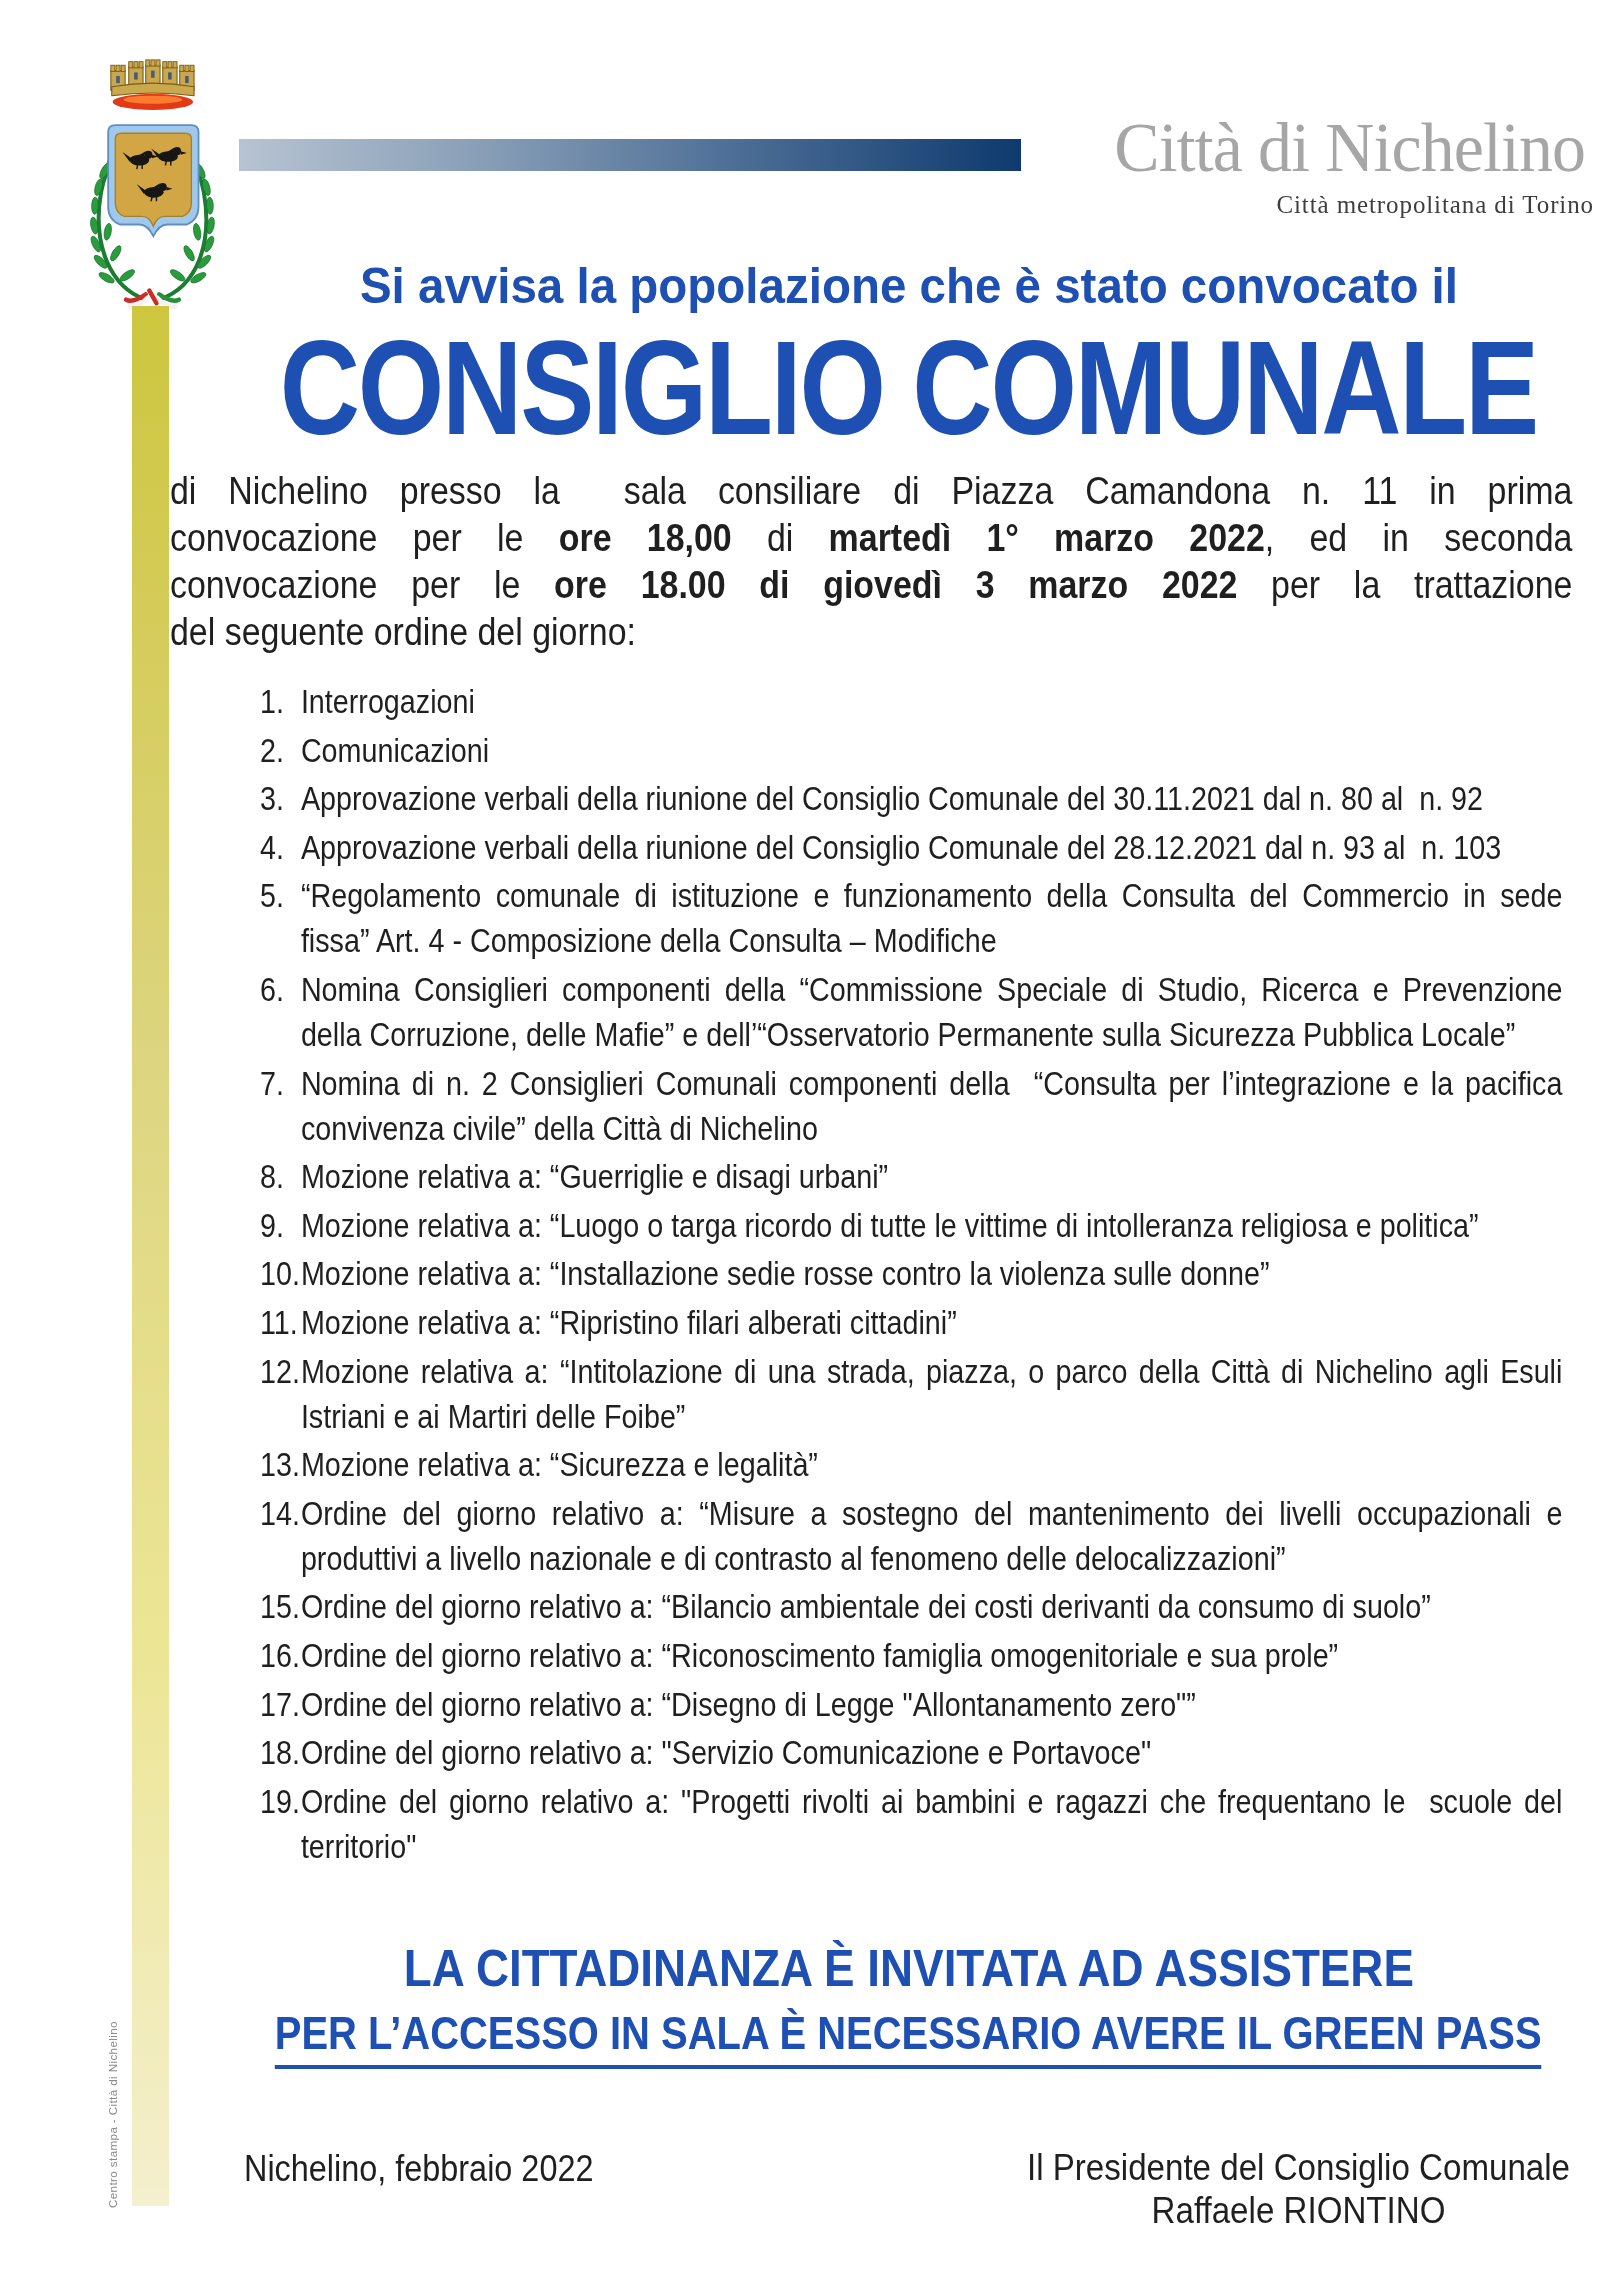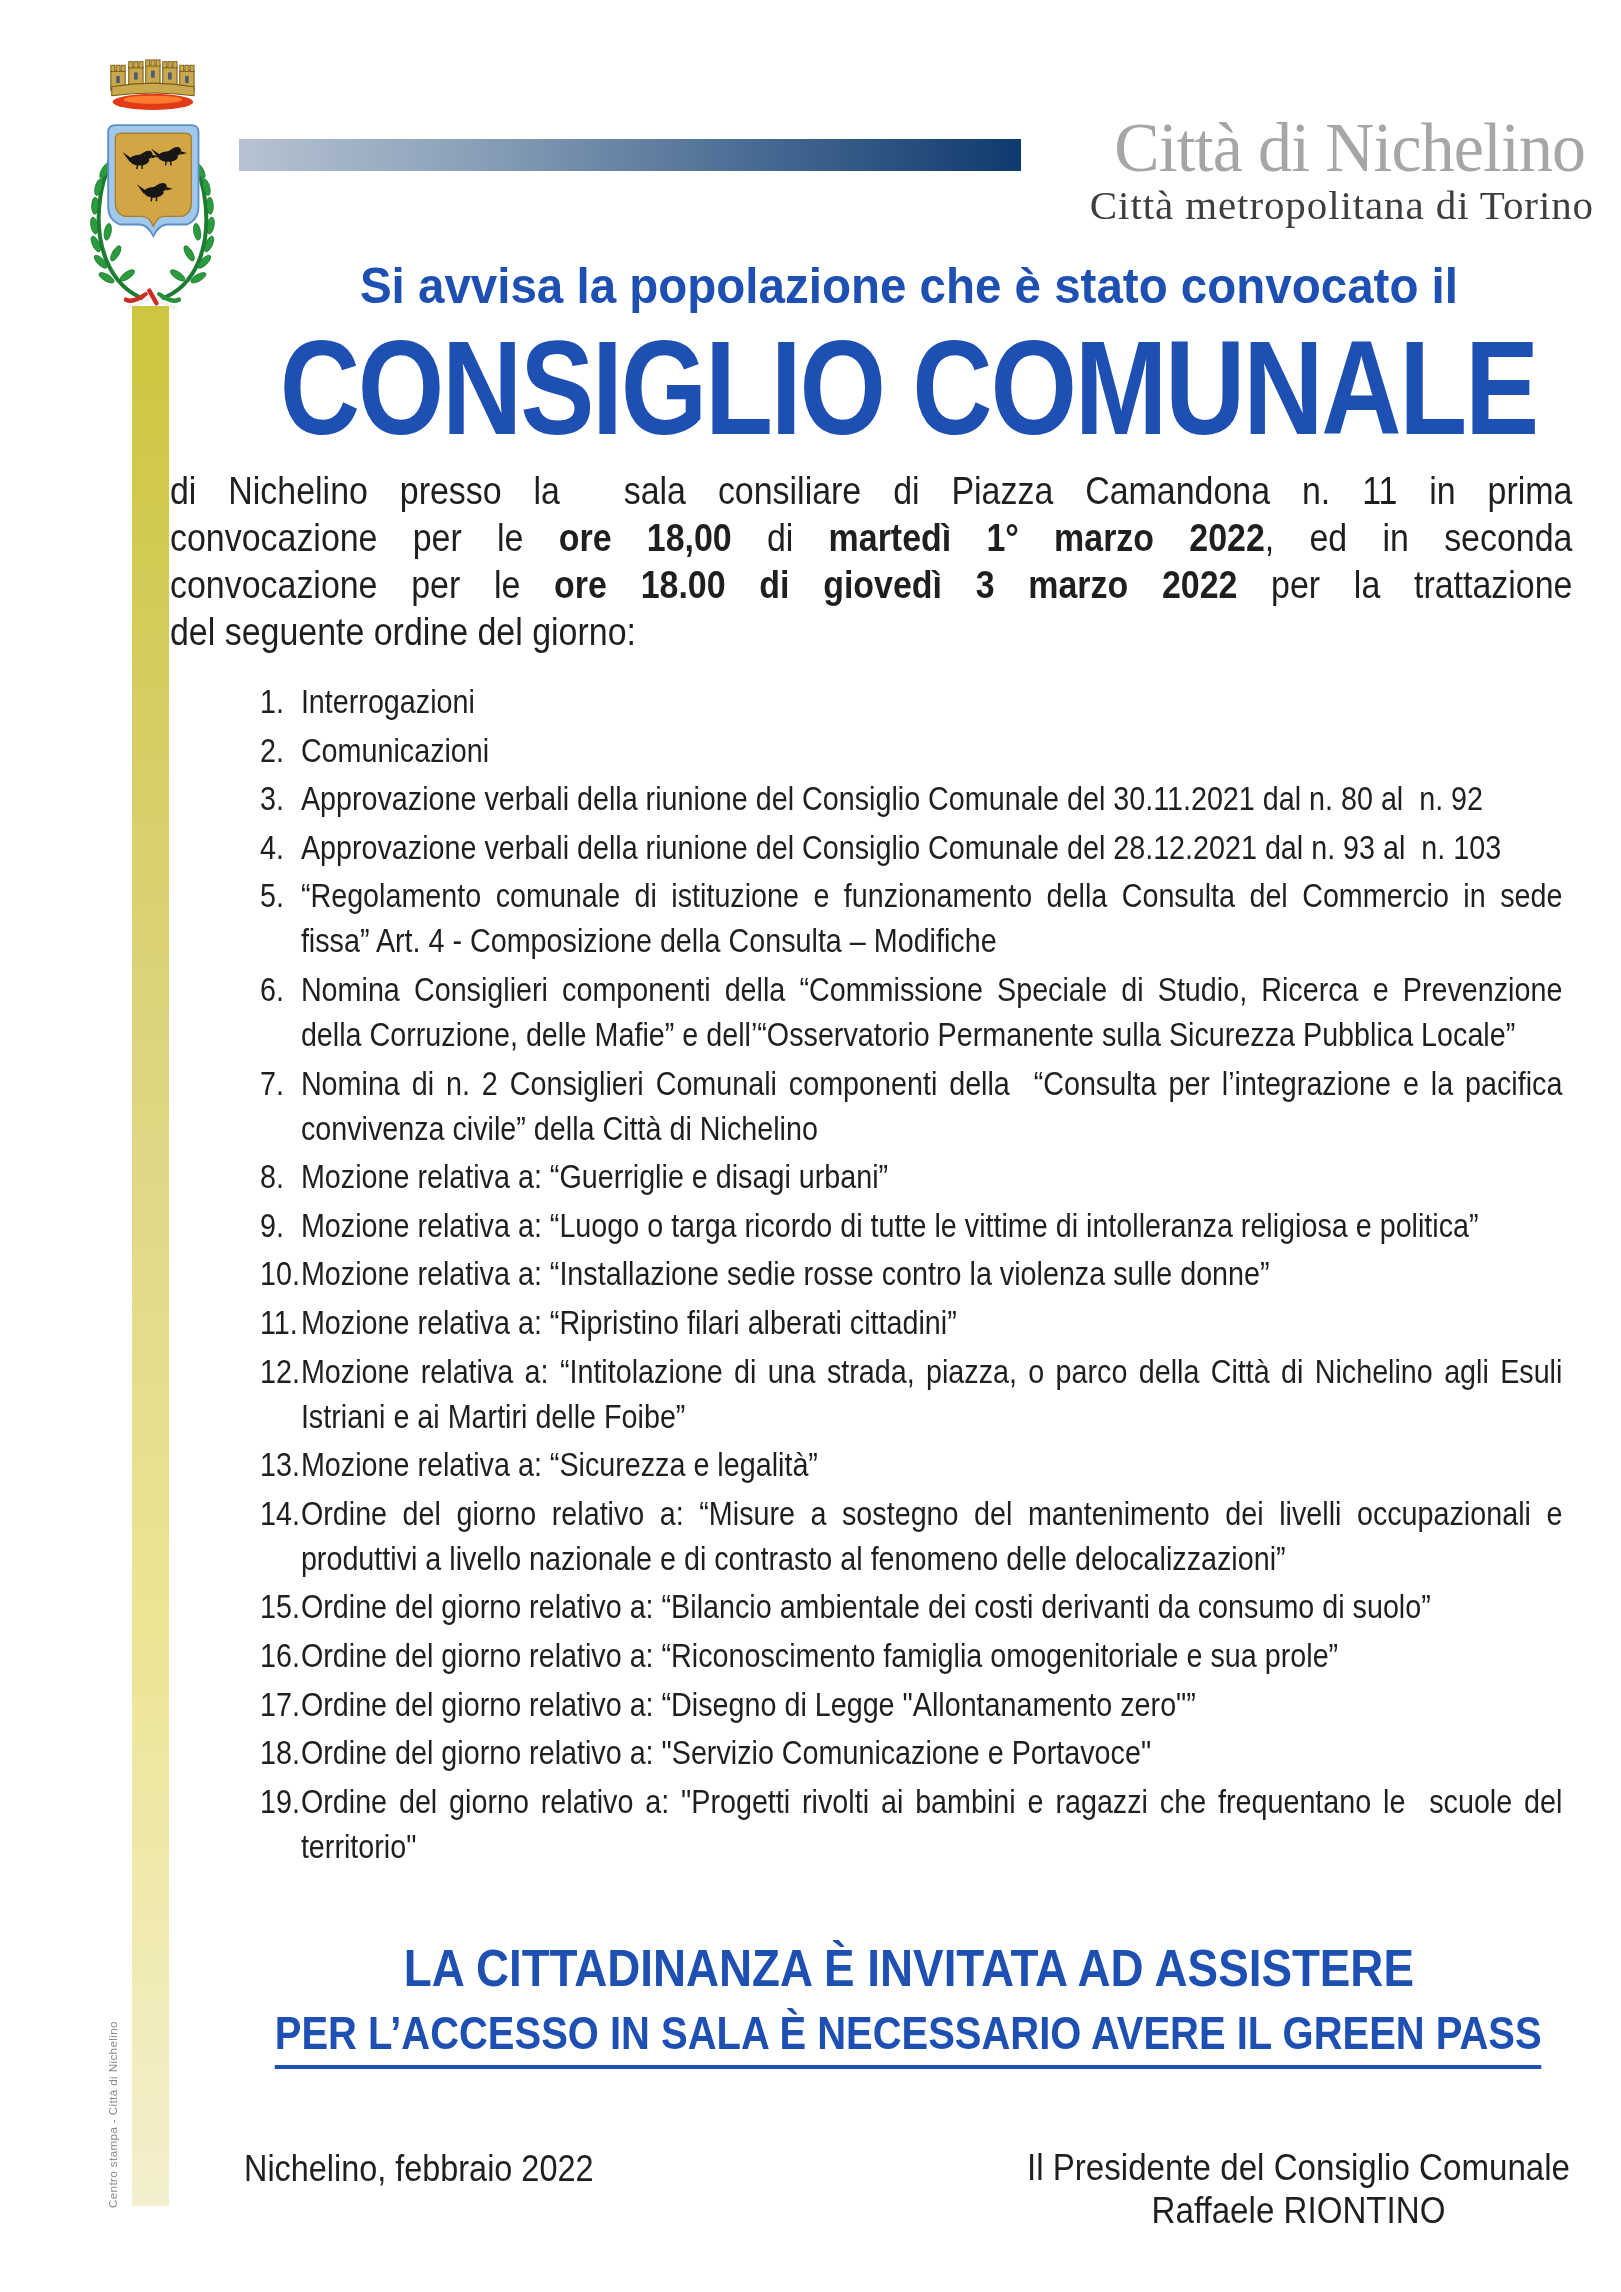--- a/index.html
+++ b/index.html
@@ -19,21 +19,21 @@
   }
   .brand{position:absolute;left:1003px;top:113px;width:591px;text-align:right;}
   .brand-title{
     font-family:"Liberation Serif", serif;
     font-size:70px;line-height:70px;color:#a6a6a6;
     letter-spacing:-0.9px;white-space:nowrap;
     transform:scaleX(0.97);transform-origin:center;
   }
   .brand-subtitle{
     font-family:"Liberation Serif", serif;
-    font-size:41px;line-height:36px;color:#3e3e3e;
+    font-size:25px;line-height:36px;color:#3e3e3e;
     letter-spacing:0.9px;margin-top:3.6px;white-space:nowrap;
   }
 
   
   .center-line{position:absolute;left:134px;width:1549px;text-align:center;color:#1e4fb3;}
   .headline{top:258px;}
   .headline .sc{
     display:inline-block;font-weight:bold;font-size:50px;line-height:56px;
     transform:scaleX(0.95);transform-origin:center;white-space:nowrap;
   }

